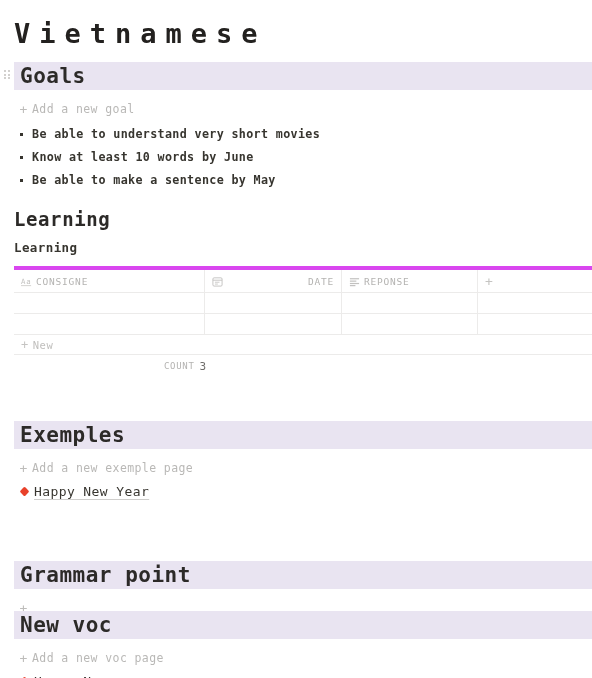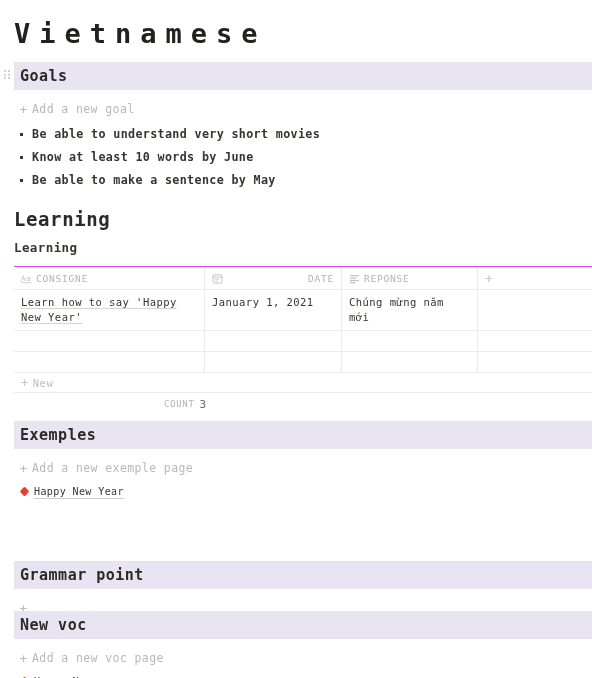--- a/index.html
+++ b/index.html
@@ -39,21 +39,21 @@
   .sec-band {
     position: relative;
     margin-left: 14px;
     width: 578px;
     background: #e9e4f1;
     height: 28px;
     display: flex;
     align-items: center;
   }
   .sec-band .sec-title {
-    font-size: 15px;
+    font-size: 21px;
     font-weight: bold;
     letter-spacing: 0.5px;
     color: #2c2a28;
     padding-left: 6px;
     line-height: 20px;
     white-space: nowrap;
   }
   .drag-handle {
     position: absolute;
     left: -10px; top: 8px;
@@ -134,40 +134,40 @@
     letter-spacing: 0.4px;
     line-height: 18px;
     white-space: nowrap;
   }
 
   
   .db-table {
     position: absolute;
     left: 14px;
     width: 578px;
-    border-top: 1px solid #d946ef;
+    border-top: 4px solid #d946ef;
   }
   .db-row { display: flex; }
   .db-head .db-cell {
     height: 23px;
     display: flex;
     align-items: center;
     color: #b4b3b1;
     font-size: 9.5px;
     letter-spacing: 0.8px;
   }
   .db-cell {
     border-bottom: 1px solid #ecebea;
     border-right: 1px solid #ecebea;
     padding: 0 7px;
     overflow: hidden;
   }
   .c1 { width: 191px; flex: 0 0 191px; }
   .c2 { width: 137px; flex: 0 0 137px; justify-content: space-between; }
-  .c3 { width: 136px; flex: 0 0 136px; }
+  .c3 { width: 136px; flex: 0 0 136px; text-align: center; }
   .c4 { width: 114px; flex: 0 0 114px; border-right: none; }
   .db-body .db-cell {
     min-height: 21px;
     font-size: 10.5px;
     color: #37352f;
     letter-spacing: 0.45px;
     padding-top: 5px;
     padding-bottom: 5px;
     line-height: 15px;
   }
@@ -229,21 +229,21 @@
     margin-left: 5px;
     letter-spacing: 0;
   }
 
   
   .page-link-row {
     display: flex;
     align-items: center;
     margin-left: 18px;
     height: 20px;
-    font-size: 10px;
+    font-size: 13px;
     letter-spacing: 0.4px;
   }
   .diamond {
     width: 13px; flex: 0 0 13px;
     display: flex; align-items: center; justify-content: center;
     margin-right: 3px;
   }
   .diamond i {
     display: block;
     width: 7px; height: 7px;
@@ -338,28 +338,20 @@
             <line x1="1" y1="10.5" x2="7" y2="10.5" stroke="#c2c1bf" stroke-width="1.3"></line>
           </svg>
         </span>
         <span>REPONSE</span>
       </div>
       <div class="db-cell c4">
         <span class="plus-col">+</span>
       </div>
     </div>
 
-    <div class="db-row db-body row-tall">
-      <div class="db-cell c1">
-        <span class="cell-link">Learn how to say 'Happy New Year'</span>
-      </div>
-      <div class="db-cell c2 cell-muted">January 1, 2021</div>
-      <div class="db-cell c3 cell-gray">Chúng mừng năm mới</div>
-      <div class="db-cell c4"></div>
-    </div>
 
     <div class="db-row db-body">
       <div class="db-cell c1"></div>
       <div class="db-cell c2"></div>
       <div class="db-cell c3"></div>
       <div class="db-cell c4"></div>
     </div>
 
     <div class="db-row db-body">
       <div class="db-cell c1"></div>

